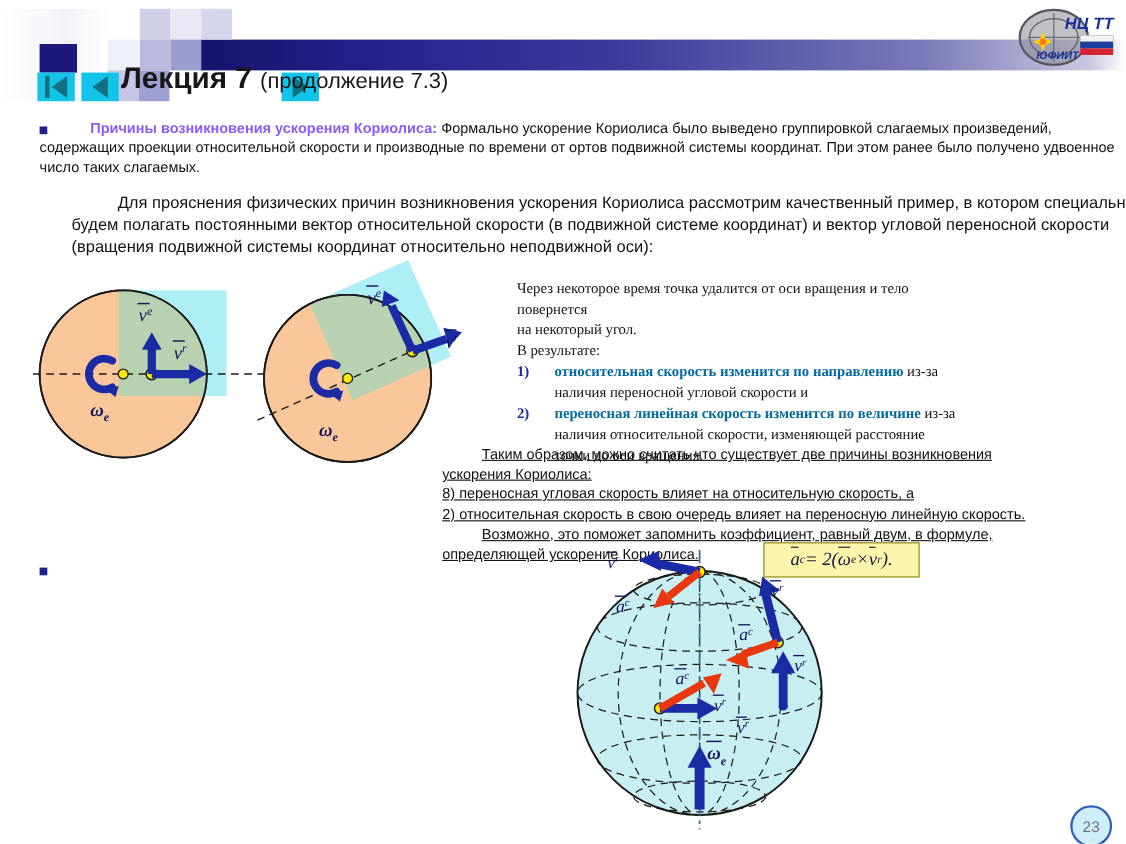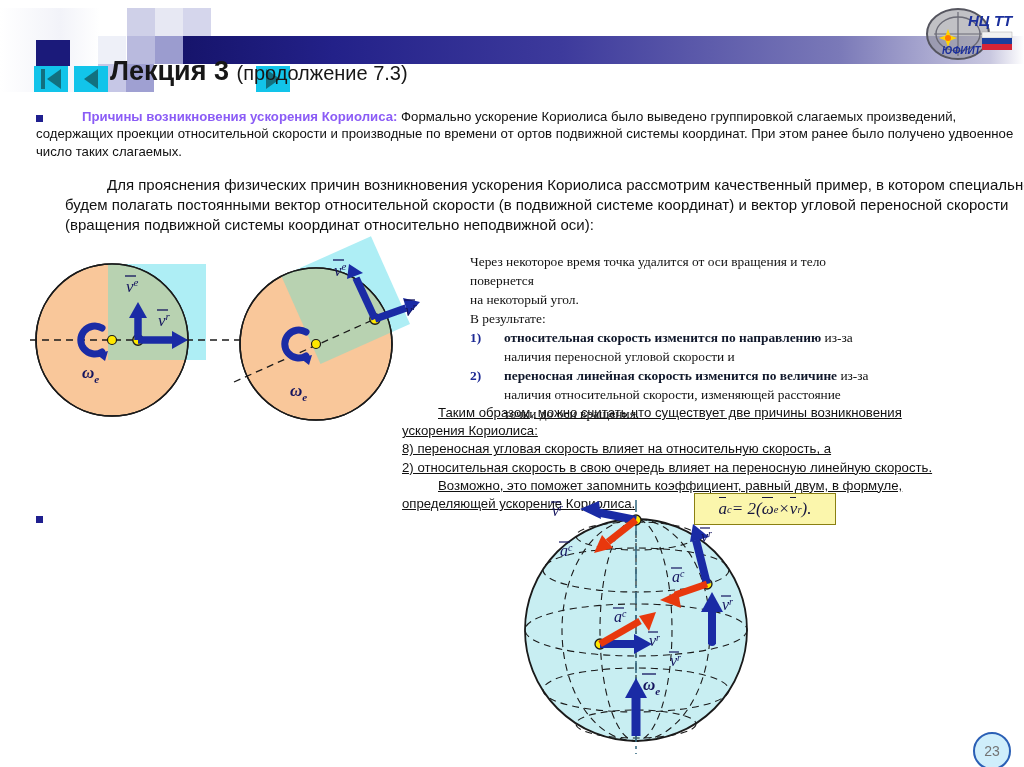--- a/index.html
+++ b/index.html
@@ -52,21 +52,21 @@
 
   
   .logo{position:absolute;left:924px;top:4px;width:96px;height:58px;}
 
   
   .txt{position:absolute;color:#111;line-height:1.32;}
   .bullet{
     position:absolute;width:7px;height:7px;background:#1f1f8f;
   }
   .red-b{color:#8b5cf6;font-weight:bold;}
-  .blue-b{color:#0f172a;font-weight:bold;}
+  .blue-b{color:#0369a1;font-weight:bold;}
 
   .para1{left:36px;top:108px;width:985px;font-size:13.2px;}
   .para1 .ind{display:inline-block;width:46px;}
   .para2{left:26px;top:175px;width:995px;font-size:15px;margin-left:39px;}
   .para3{left:26px;top:218px;width:995px;font-size:13.2px;}
 
   .rightblock{left:470px;top:252px;width:400px;font-size:13.4px;line-height:1.42;font-family:Liberation Serif, serif;}
   .numrow{display:flex;}
   .numrow .n{width:34px;flex:none;color:#1d2a94;font-weight:bold;}
   .numrow .b{flex:1;}
@@ -118,21 +118,21 @@
     <div class="tri tri-l"></div>
   </div>
   <div class="navbtn nav-prev">
     <div class="tri tri-l"></div>
   </div>
   <div class="navbtn nav-next">
     <div class="tri tri-r"></div>
   </div>
 
   <div class="title">
-    <b>Лекция 3</b>
+    <b>Лекция 7</b>
     <span class="sub">(продолжение 7.3)</span>
   </div>
 
   <div class="logo">
     <svg width="96" height="58" viewBox="0 0 96 58">
       <ellipse cx="34" cy="30" rx="31" ry="25" fill="#8e8e96" opacity=".55"></ellipse>
       <ellipse cx="34" cy="30" rx="31" ry="25" fill="none" stroke="#55555f" stroke-width="2"></ellipse>
       <ellipse cx="34" cy="30" rx="22" ry="17" fill="none" stroke="#6b6b76" stroke-width="1.4"></ellipse>
       <path d="M10 30h48M34 8v44" stroke="#6b6b76" stroke-width="1.2"></path>
       <g transform="translate(24,34)">

